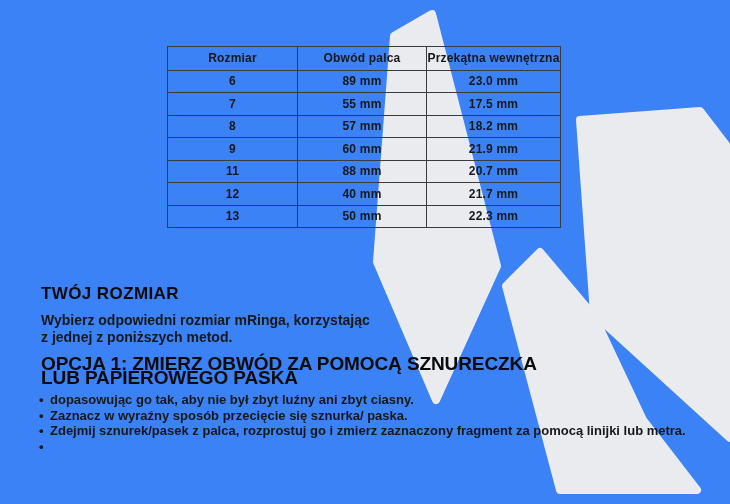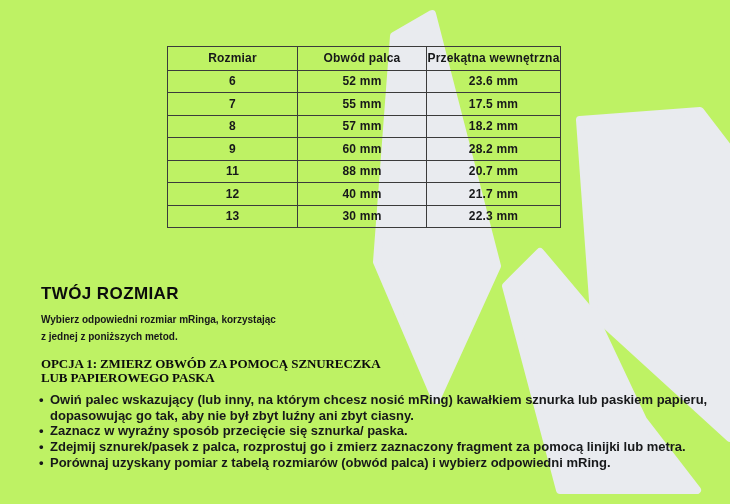--- a/index.html
+++ b/index.html
@@ -8,21 +8,21 @@
     --text-color: #17181a;
     --heading-color: #0b0b0c;
   }
   * { box-sizing: border-box; }
   html, body { margin: 0; padding: 0; }
   body {
     width: 730px; height: 504px; overflow: hidden;
     background: #ffffff;
     font-family: "Liberation Sans", sans-serif;
   }
-  .canvas { position: relative; width: 730px; height: 504px; background: #bef264; }
+  .canvas { position: relative; width: 730px; height: 504px; background: #3b82f6; }
 
   
   .watermark { position: absolute; left: 0; top: 0; width: 730px; height: 504px; z-index: 0; }
   .watermark path {
     fill: var(--watermark-color);
     stroke: var(--watermark-color);
     stroke-width: 8;
     stroke-linejoin: round;
   }
 
@@ -46,28 +46,27 @@
   .size-table td { height: 22.5px; }
 
   
   .title {
     position: absolute; left: 41px; top: 284px; margin: 0; z-index: 1;
     font-size: 17px; font-weight: 600; letter-spacing: 0.4px;
     color: var(--heading-color);
   }
   .intro {
     position: absolute; left: 41px; top: 312px; z-index: 1;
-    font-size: 10px; font-weight: 600; line-height: 16.5px;
+    font-size: 14px; font-weight: 600; line-height: 16.5px;
     color: var(--text-color);
   }
   .opt-heading {
     position: absolute; left: 41px; top: 357px; z-index: 1;
-    font-size: 13px; font-weight: 700; line-height: 13.8px; letter-spacing: -0.1px;
+    font-size: 19px; font-weight: 700; line-height: 13.8px; letter-spacing: -0.1px;
     color: var(--heading-color);
-    font-family: Liberation Serif, serif;
   }
   .bullets {
     position: absolute; left: 39px; top: 392px; z-index: 1;
     font-size: 13px; font-weight: 600; line-height: 15.7px;
     color: var(--text-color);
   }
   .bullet { display: flex; align-items: flex-start; }
   .bullet .dot { flex: 0 0 11px; width: 11px; }
   .line { white-space: nowrap; }
 </style>
@@ -91,51 +90,51 @@
     <thead>
       <tr>
         <th>Rozmiar</th>
         <th>Obwód palca</th>
         <th>Przekątna wewnętrzna</th>
       </tr>
     </thead>
     <tbody>
       <tr>
         <td>6</td>
-        <td>52 mm</td>
-        <td>23.6 mm</td>
+        <td>89 mm</td>
+        <td>23.0 mm</td>
       </tr>
       <tr>
         <td>7</td>
         <td>55 mm</td>
         <td>17.5 mm</td>
       </tr>
       <tr>
         <td>8</td>
         <td>57 mm</td>
         <td>18.2 mm</td>
       </tr>
       <tr>
         <td>9</td>
         <td>60 mm</td>
-        <td>28.2 mm</td>
+        <td>21.9 mm</td>
       </tr>
       <tr>
         <td>11</td>
         <td>88 mm</td>
         <td>20.7 mm</td>
       </tr>
       <tr>
         <td>12</td>
         <td>40 mm</td>
         <td>21.7 mm</td>
       </tr>
       <tr>
         <td>13</td>
-        <td>30 mm</td>
+        <td>50 mm</td>
         <td>22.3 mm</td>
       </tr>
     </tbody>
   </table>
 
   <h1 class="title">TWÓJ ROZMIAR</h1>
 
   <div class="intro">
     <div class="line">Wybierz odpowiedni rozmiar mRinga, korzystając</div>
     <div class="line">z jednej z poniższych metod.</div>
@@ -143,37 +142,33 @@
 
   <div class="opt-heading">
     <div class="line">OPCJA 1: ZMIERZ OBWÓD ZA POMOCĄ SZNURECZKA</div>
     <div class="line">LUB PAPIEROWEGO PASKA</div>
   </div>
 
   <div class="bullets">
     <div class="bullet">
       <span class="dot">•</span>
       <div class="blines">
-        <div class="line">Owiń palec wskazujący (lub inny, na którym chcesz nosić mRing) kawałkiem sznurka lub paskiem papieru,</div>
         <div class="line">dopasowując go tak, aby nie był zbyt luźny ani zbyt ciasny.</div>
       </div>
     </div>
     <div class="bullet">
       <span class="dot">•</span>
       <div class="blines">
         <div class="line">Zaznacz w wyraźny sposób przecięcie się sznurka/ paska.</div>
       </div>
     </div>
     <div class="bullet">
       <span class="dot">•</span>
       <div class="blines">
         <div class="line">Zdejmij sznurek/pasek z palca, rozprostuj go i zmierz zaznaczony fragment za pomocą linijki lub metra.</div>
       </div>
     </div>
     <div class="bullet">
       <span class="dot">•</span>
-      <div class="blines">
-        <div class="line">Porównaj uzyskany pomiar z tabelą rozmiarów (obwód palca) i wybierz odpowiedni mRing.</div>
-      </div>
     </div>
   </div>
 
 </div>
 
 </body></html>

